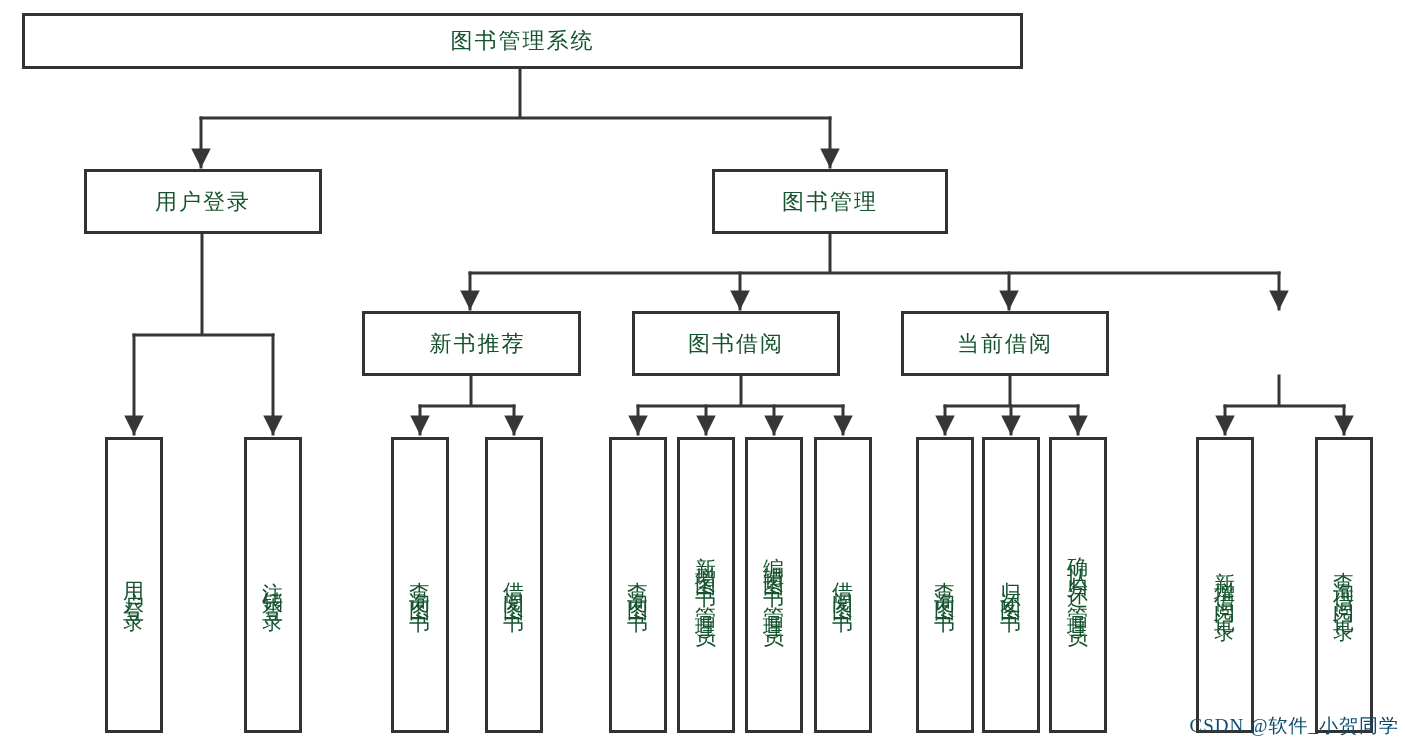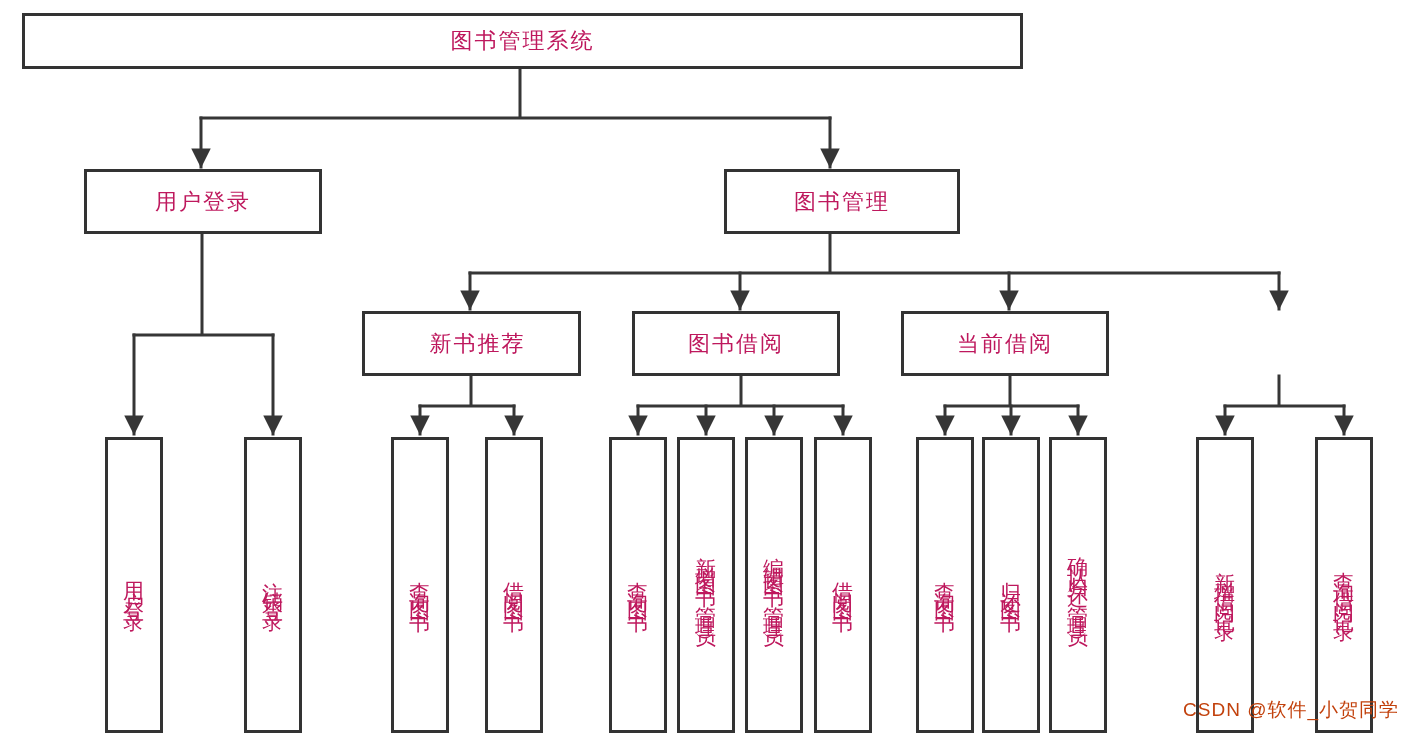--- a/index.html
+++ b/index.html
@@ -5,47 +5,47 @@
   html,body{margin:0;padding:0;background:#ffffff;}
   #stage{
     position:relative;width:1405px;height:747px;background:#ffffff;overflow:hidden;
     font-family:"Liberation Sans","DejaVu Sans",sans-serif;
   }
   #wires{position:absolute;left:0;top:0;z-index:1;}
   .box{
     position:absolute;background:#ffffff;border:3px solid #333333;box-sizing:border-box;
     display:flex;align-items:center;justify-content:center;z-index:2;
   }
-  .box .label{color:#be185d;white-space:nowrap;}
+  .box .label{color:#14532d;white-space:nowrap;}
   .h .label{font-size:22px;letter-spacing:2px;}
   .v .label{
     writing-mode:vertical-rl;text-orientation:mixed;
     font-size:21px;letter-spacing:10px;line-height:1;
   }
   
   .n-root{left:22px;top:13px;width:1001px;height:56px;}
   
   .n-l1a{left:84px;top:169px;width:238px;height:65px;}
-  .n-l1b{left:712px;top:169px;width:236px;height:65px;margin-left:12px;}
+  .n-l1b{left:712px;top:169px;width:236px;height:65px;}
   
   .n-l2{top:311px;height:65px;width:208px;}
   .n-l2a{left:362px;width:219px;padding-left:12px;}
   .n-l2b{left:632px;}
   .n-l2c{left:901px;}
   .n-l2d{left:1170px;}
   
   .leaf{top:437px;width:58px;height:296px;}
   .lf1{left:105px;}  .lf2{left:244px;}
   .lf3{left:391px;}  .lf4{left:485px;}
   .lf5{left:609px;}  .lf6{left:677px;}  .lf7{left:745px;}  .lf8{left:814px;}
   .lf9{left:916px;}  .lf10{left:982px;} .lf11{left:1049px;}
   .lf12{left:1196px;}.lf13{left:1315px;}
   .watermark{
-    position:absolute;right:6px;bottom:24px;z-index:5;
-    font-size:19px;letter-spacing:1px;color:#c2410c;white-space:nowrap;
+    position:absolute;right:6px;bottom:8px;z-index:5;
+    font-size:19px;letter-spacing:1px;color:#0c4a6e;white-space:nowrap;font-family:Liberation Serif, serif;
   }
 </style>
 </head>
 <body>
 
 <div id="stage">
 
   <svg id="wires" width="1405" height="747" viewBox="0 0 1405 747">
     <defs>
       <marker id="arw" viewBox="0 0 10 10" refX="9.5" refY="5" markerWidth="7.5" markerHeight="6.5" orient="auto">

